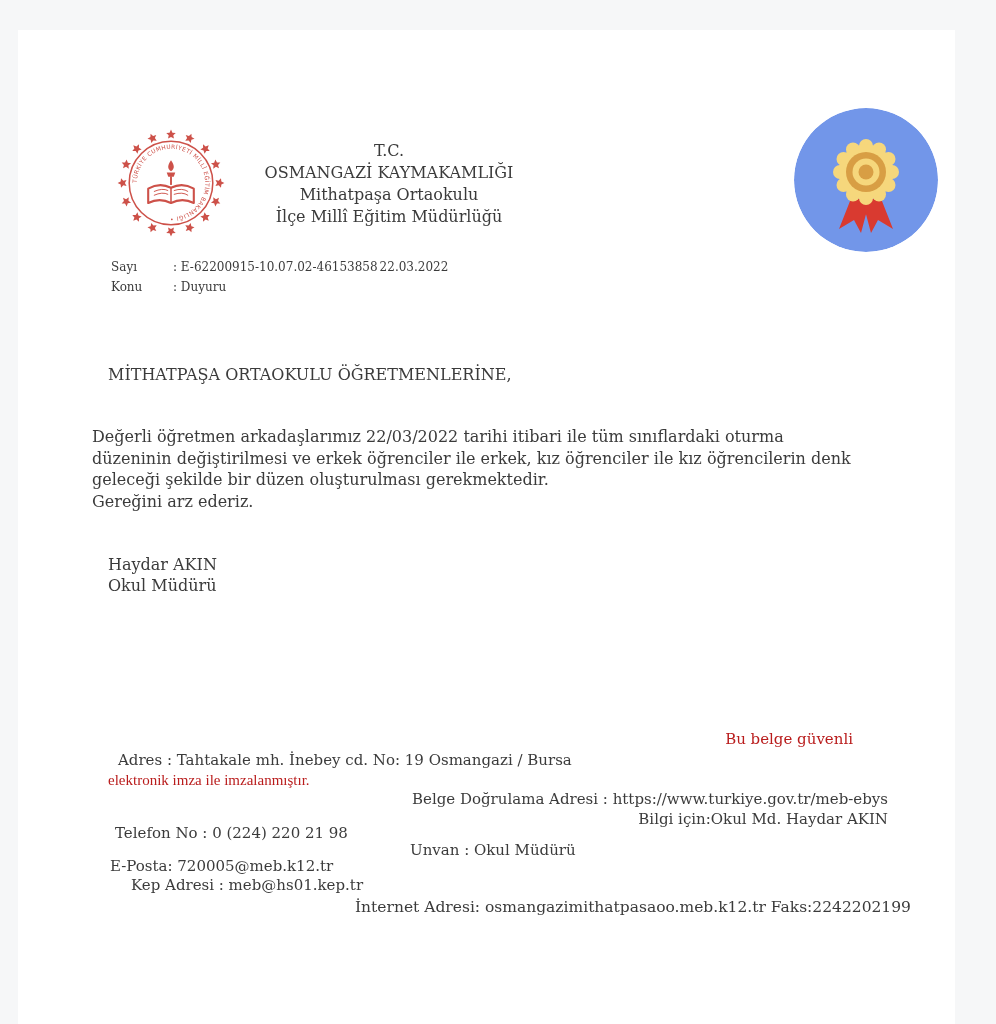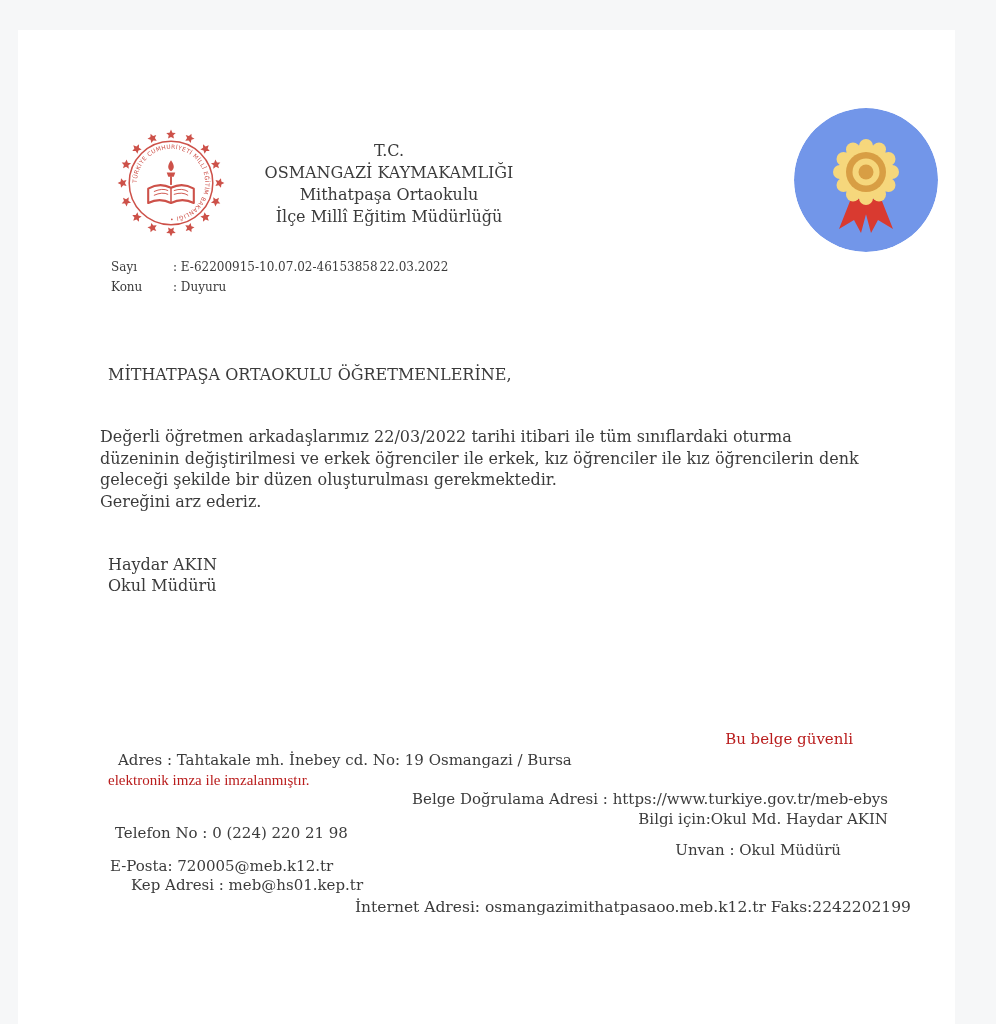--- a/index.html
+++ b/index.html
@@ -33,36 +33,36 @@
 
   
   .meta { left:93px; top:227px; font-size:12px; line-height:20px; }
   .meta-row { display:flex; }
   .meta-label { width:62px; display:inline-block; }
   .meta-date { margin-left:2px; }
 
   
   .recipient { left:90px; top:335px; font-size:16px; }
   .body-text {
-    left:82px; top:396px; width:772px;
+    left:74px; top:396px; width:772px;
     font-size:16px; line-height:21.5px;
     white-space:pre-line;
   }
   .signature { left:90px; top:524px; font-size:16px; line-height:21px; white-space:pre-line; }
 
   
   .ft { font-size:15px; line-height:19px; }
   .red { color:#b91c1c; }
   .secure1 { left:500px; top:700px; width:335px; text-align:right; }
   .address { left:100px; top:721px; }
   .secure2 { left:90px; top:741px;font-family:Liberation Serif, serif; }
   .verify  { left:380px; top:760px; width:490px; text-align:right; }
   .info    { left:380px; top:780px; width:490px; text-align:right; }
   .phone   { left:97px;  top:794px; }
-  .unvan   { left:368px; top:811px; width:455px; text-align:right; }
+  .unvan   { left:392px; top:811px; width:455px; text-align:left; }
   .email   { left:92px;  top:827px; }
   .kep     { left:92px;  top:846px;margin-left:21px; }
   .internet{ left:337px; top:868px; font-size:15.5px; }
 </style>
 </head>
 <body>
 
 <div class="canvas">
   <div class="page">
 

